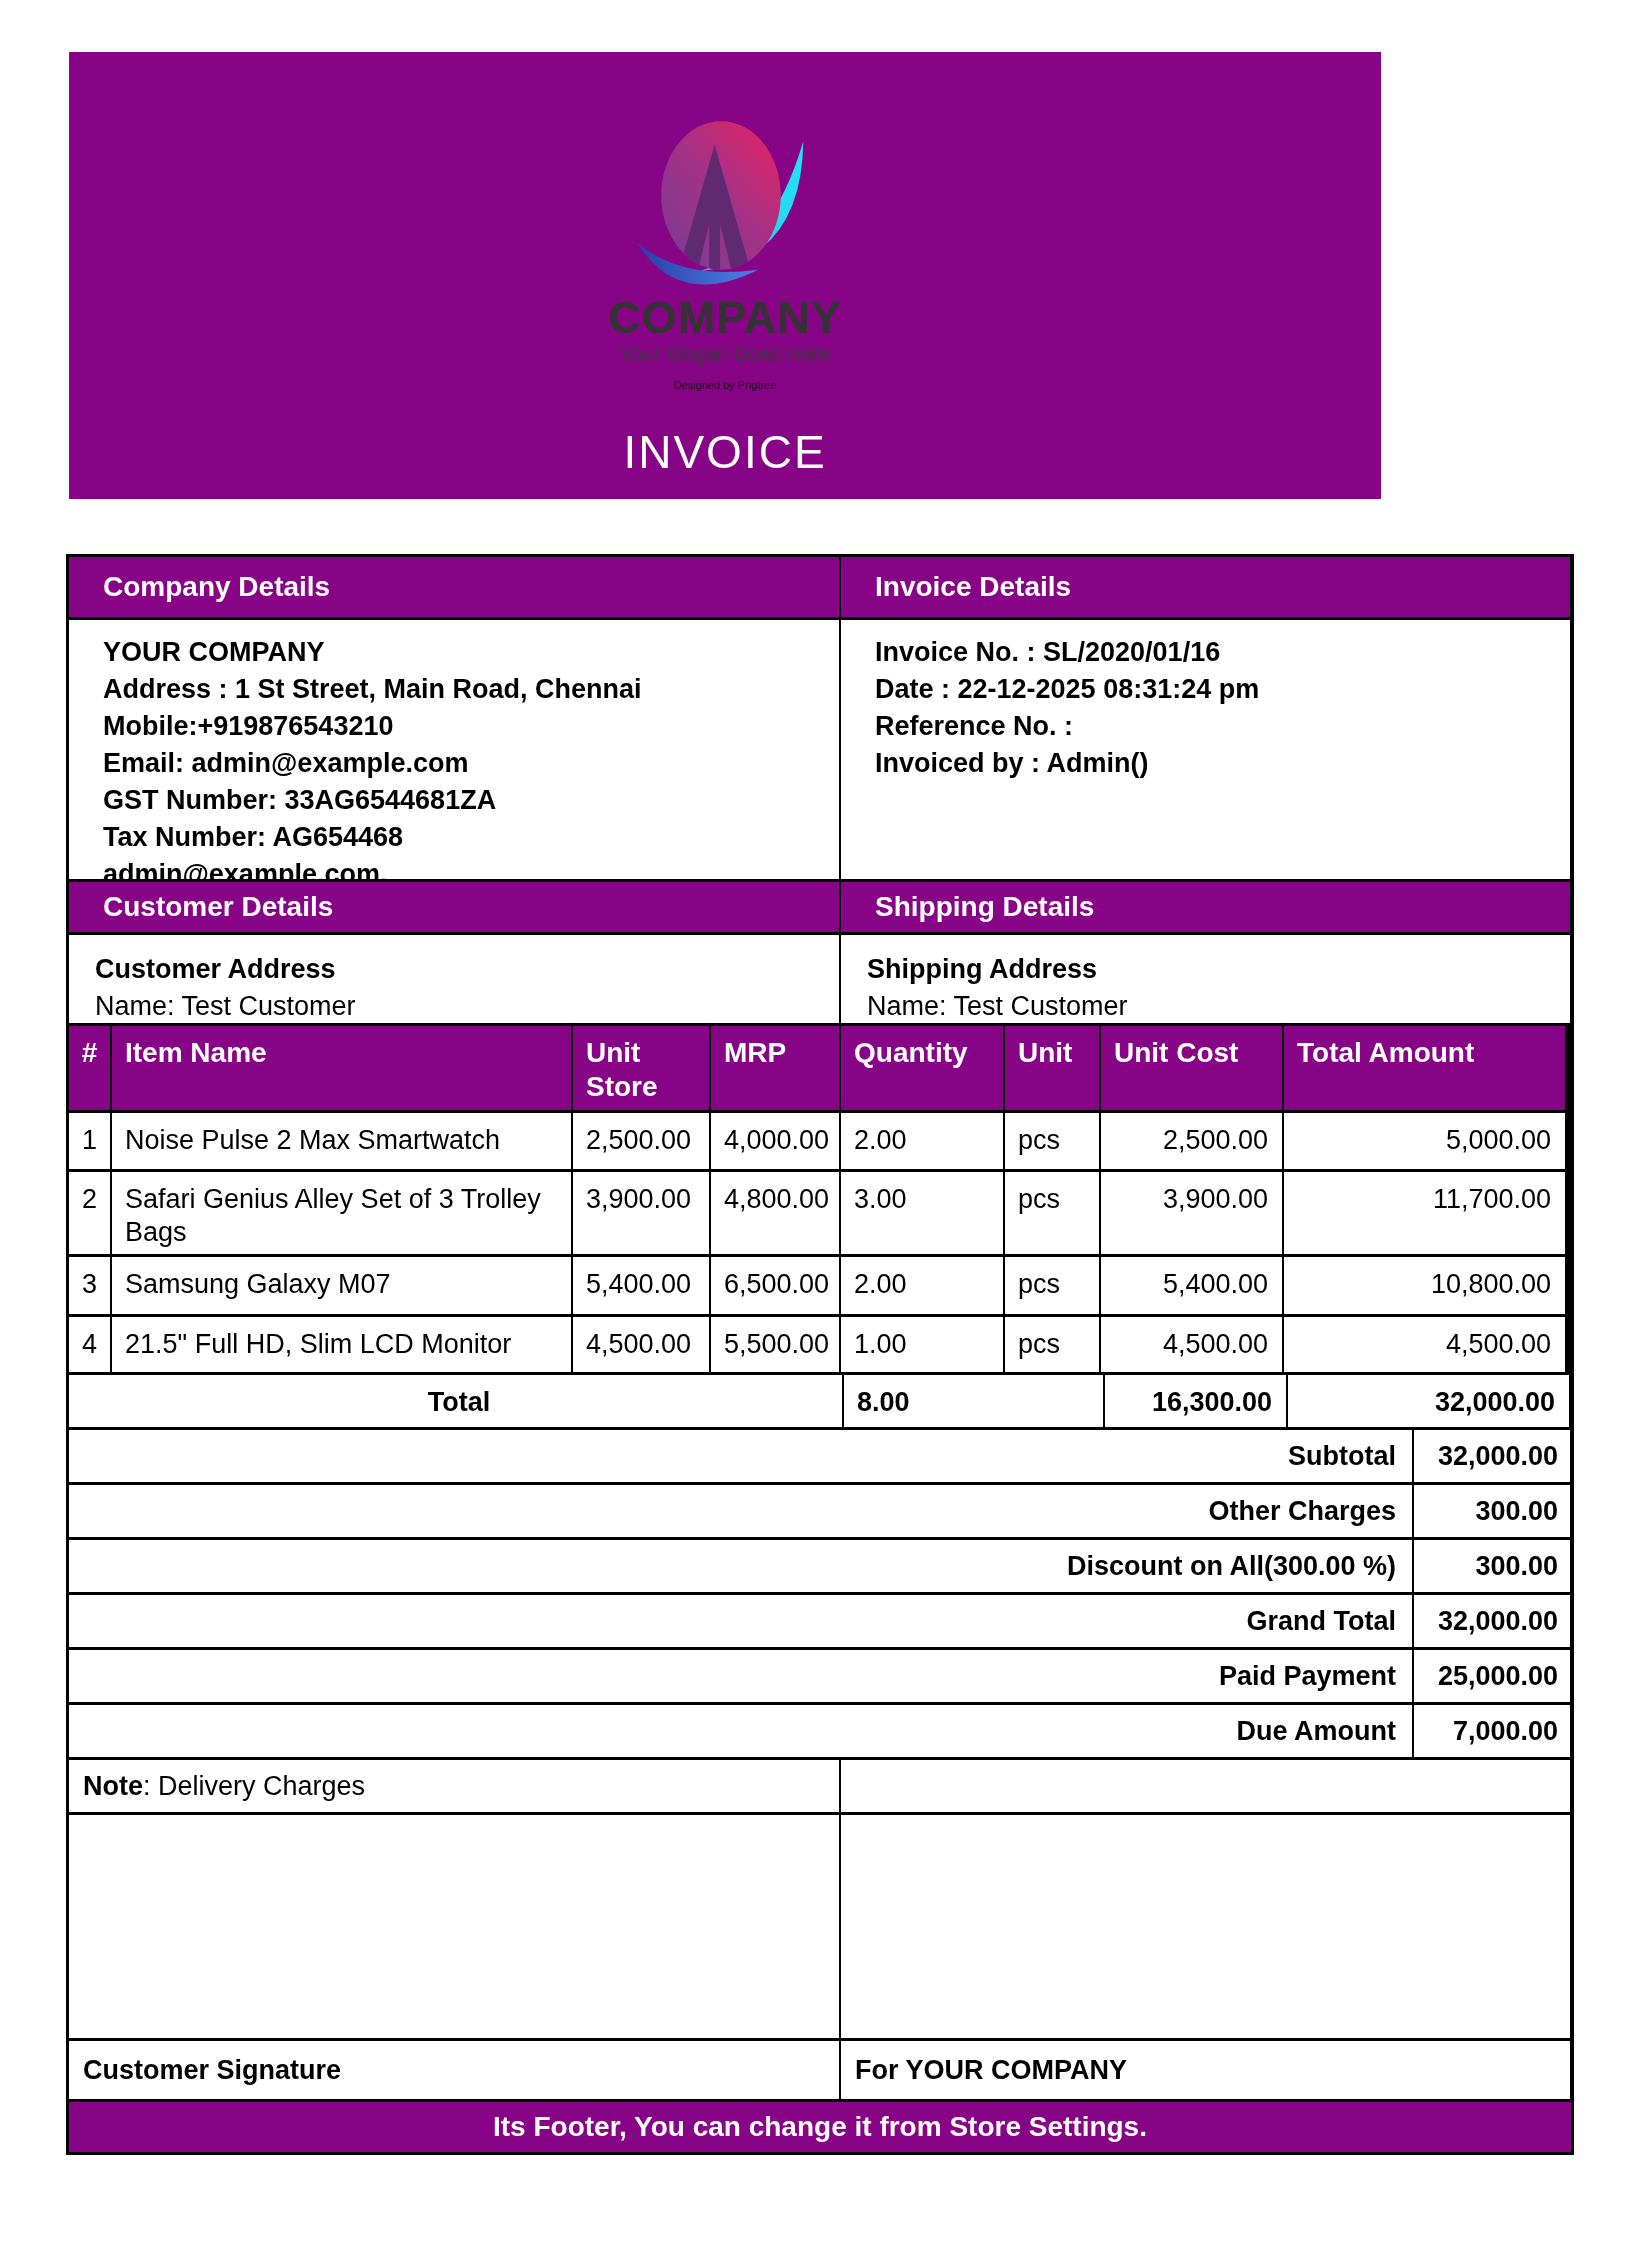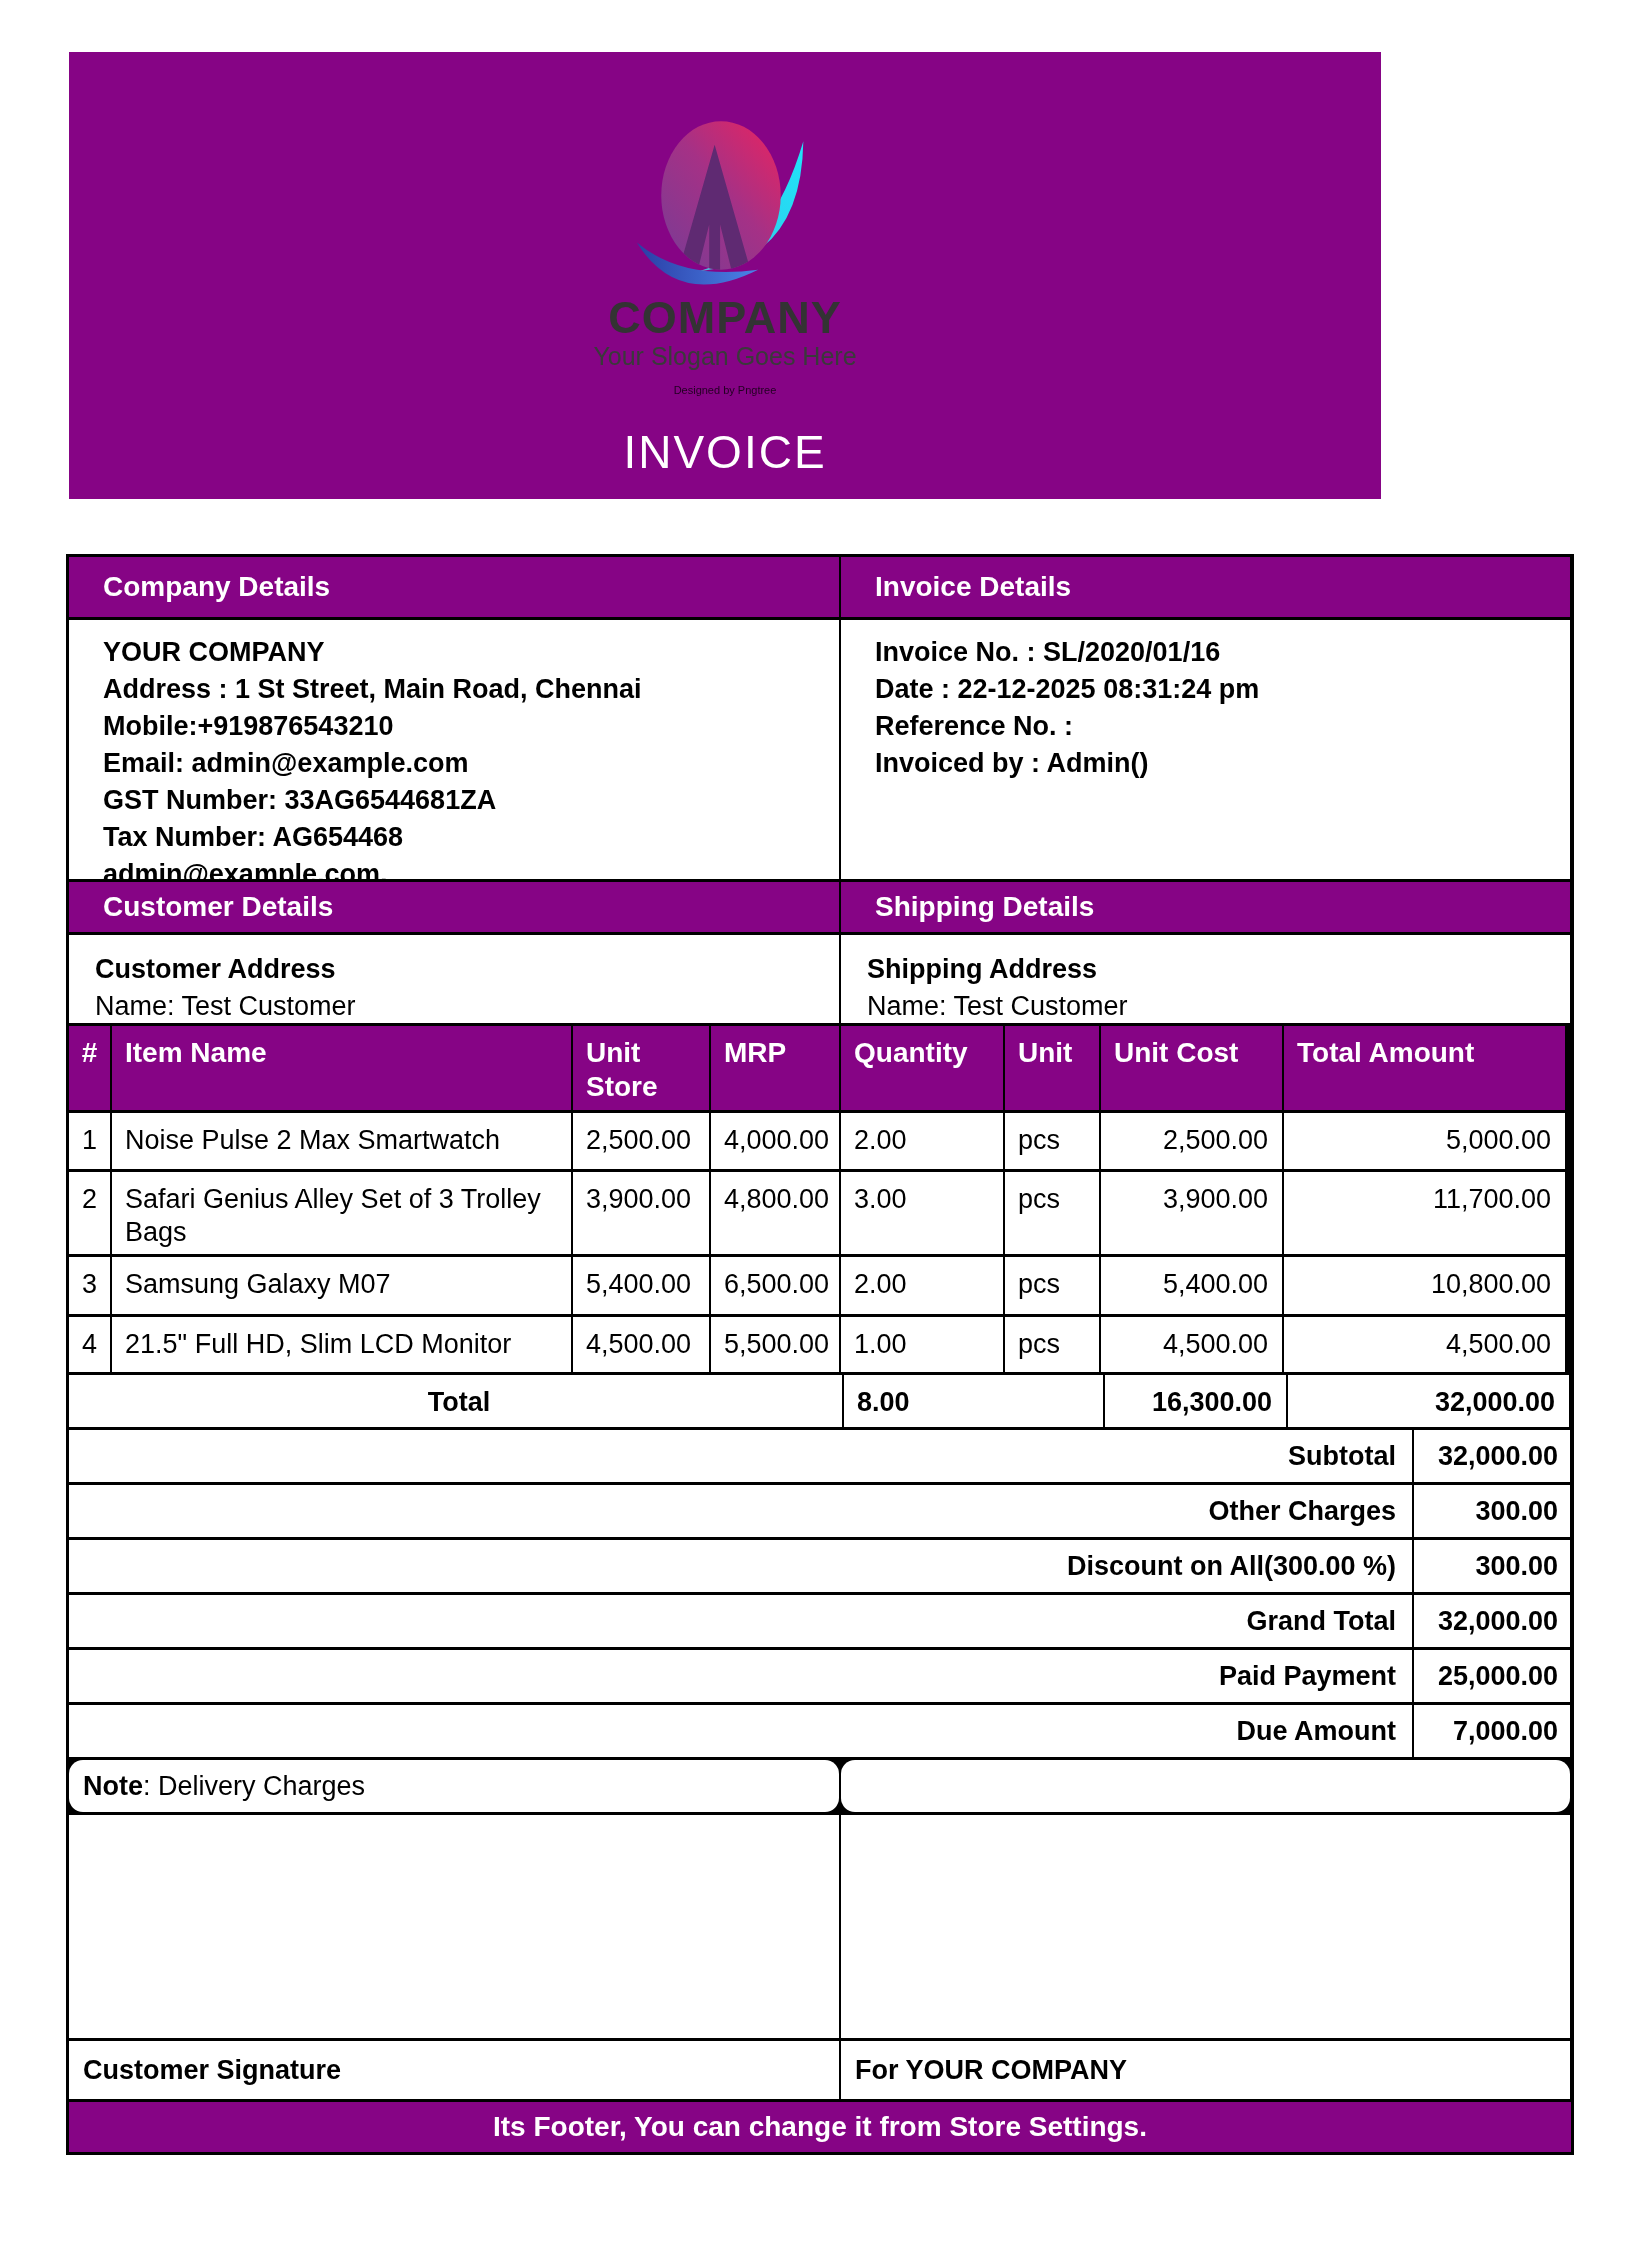--- a/index.html
+++ b/index.html
@@ -9,21 +9,21 @@
   }
   html,body{margin:0;padding:0;background:#ffffff;}
   body{font-family:"Liberation Sans","DejaVu Sans",sans-serif;color:var(--ink);}
   .page{position:relative;width:1646px;height:2242px;background:#ffffff;overflow:hidden;}
 
   
   .header{position:absolute;left:69px;top:52px;width:1312px;height:447px;background:var(--purple);text-align:center;}
   .logo-block{padding-top:60px;}
   .logo-svg{display:block;margin:0 auto;}
   .company-name{margin-top:8px;font-size:45px;font-weight:bold;letter-spacing:1px;color:var(--logo-ink);line-height:1.0;}
-  .slogan{margin-top:4px;font-size:25px;color:#3a3a3a;line-height:1.0;}
+  .slogan{margin-top:4px;font-size:20px;color:#3a3a3a;line-height:1.0;}
   .watermark{margin-top:16px;font-size:11px;color:rgba(0,0,0,0.75);line-height:1.0;}
   .invoice-title{position:absolute;left:0;right:0;bottom:24px;font-size:46px;font-weight:400;letter-spacing:2px;color:#ffffff;line-height:1.0;}
 
   
   .doc{position:absolute;left:66px;top:554px;width:1508px;background:#000;padding:3px;box-sizing:border-box;display:flex;flex-direction:column;gap:3px;}
   .row{display:flex;gap:2px;}
   .cell{background:#ffffff;box-sizing:border-box;overflow:hidden;}
   .bar{background:var(--purple);color:#ffffff;font-weight:bold;font-size:28px;display:flex;align-items:center;}
   .bar.pad{padding-left:34px;}
 
@@ -31,21 +31,21 @@
   .w-left{width:770px;}  .w-right{width:729px;}
   .w-c1{width:41px;} .w-c2{width:459px;} .w-c3{width:136px;} .w-c4{width:128px;}
   .w-c5{width:162px;} .w-c6{width:94px;} .w-c7{width:181px;} .w-c8{width:281px;}
   .w-m14{width:773px;} .w-m56{width:259px;}
   .w-sumlabel{width:1343px;} .w-sumval{width:156px;}
   .w-full{width:1502px;}
 
   
   .h-bar1{height:60px;} .h-details{height:259px;} .h-bar2{height:50px;} .h-cust{height:88px;}
   .h-thead{height:84px;} .h-r1{height:56px;} .h-r2{height:82px;} .h-r3{height:57px;} .h-r4{height:55px;}
-  .h-total{height:52px;padding-left:7px;} .h-sum{height:52px;} .h-note{height:52px;border-radius:14px;} .h-empty{height:223px;}
+  .h-total{height:52px;padding-left:7px;} .h-sum{height:52px;} .h-note{height:52px;} .h-empty{height:223px;}
   .h-sign{height:58px;} .h-footer{height:50px;}
 
   
   .detail-block{padding:14px 10px 0 34px;font-size:27px;font-weight:bold;line-height:37px;}
   .addr-block{padding:16px 10px 0 26px;font-size:27px;line-height:37px;}
   .addr-title{font-weight:bold;}
 
   
   .th{padding:10px 0 0 13px;line-height:34px;align-items:flex-start;}
   .th-num{justify-content:center;padding-left:0;}

